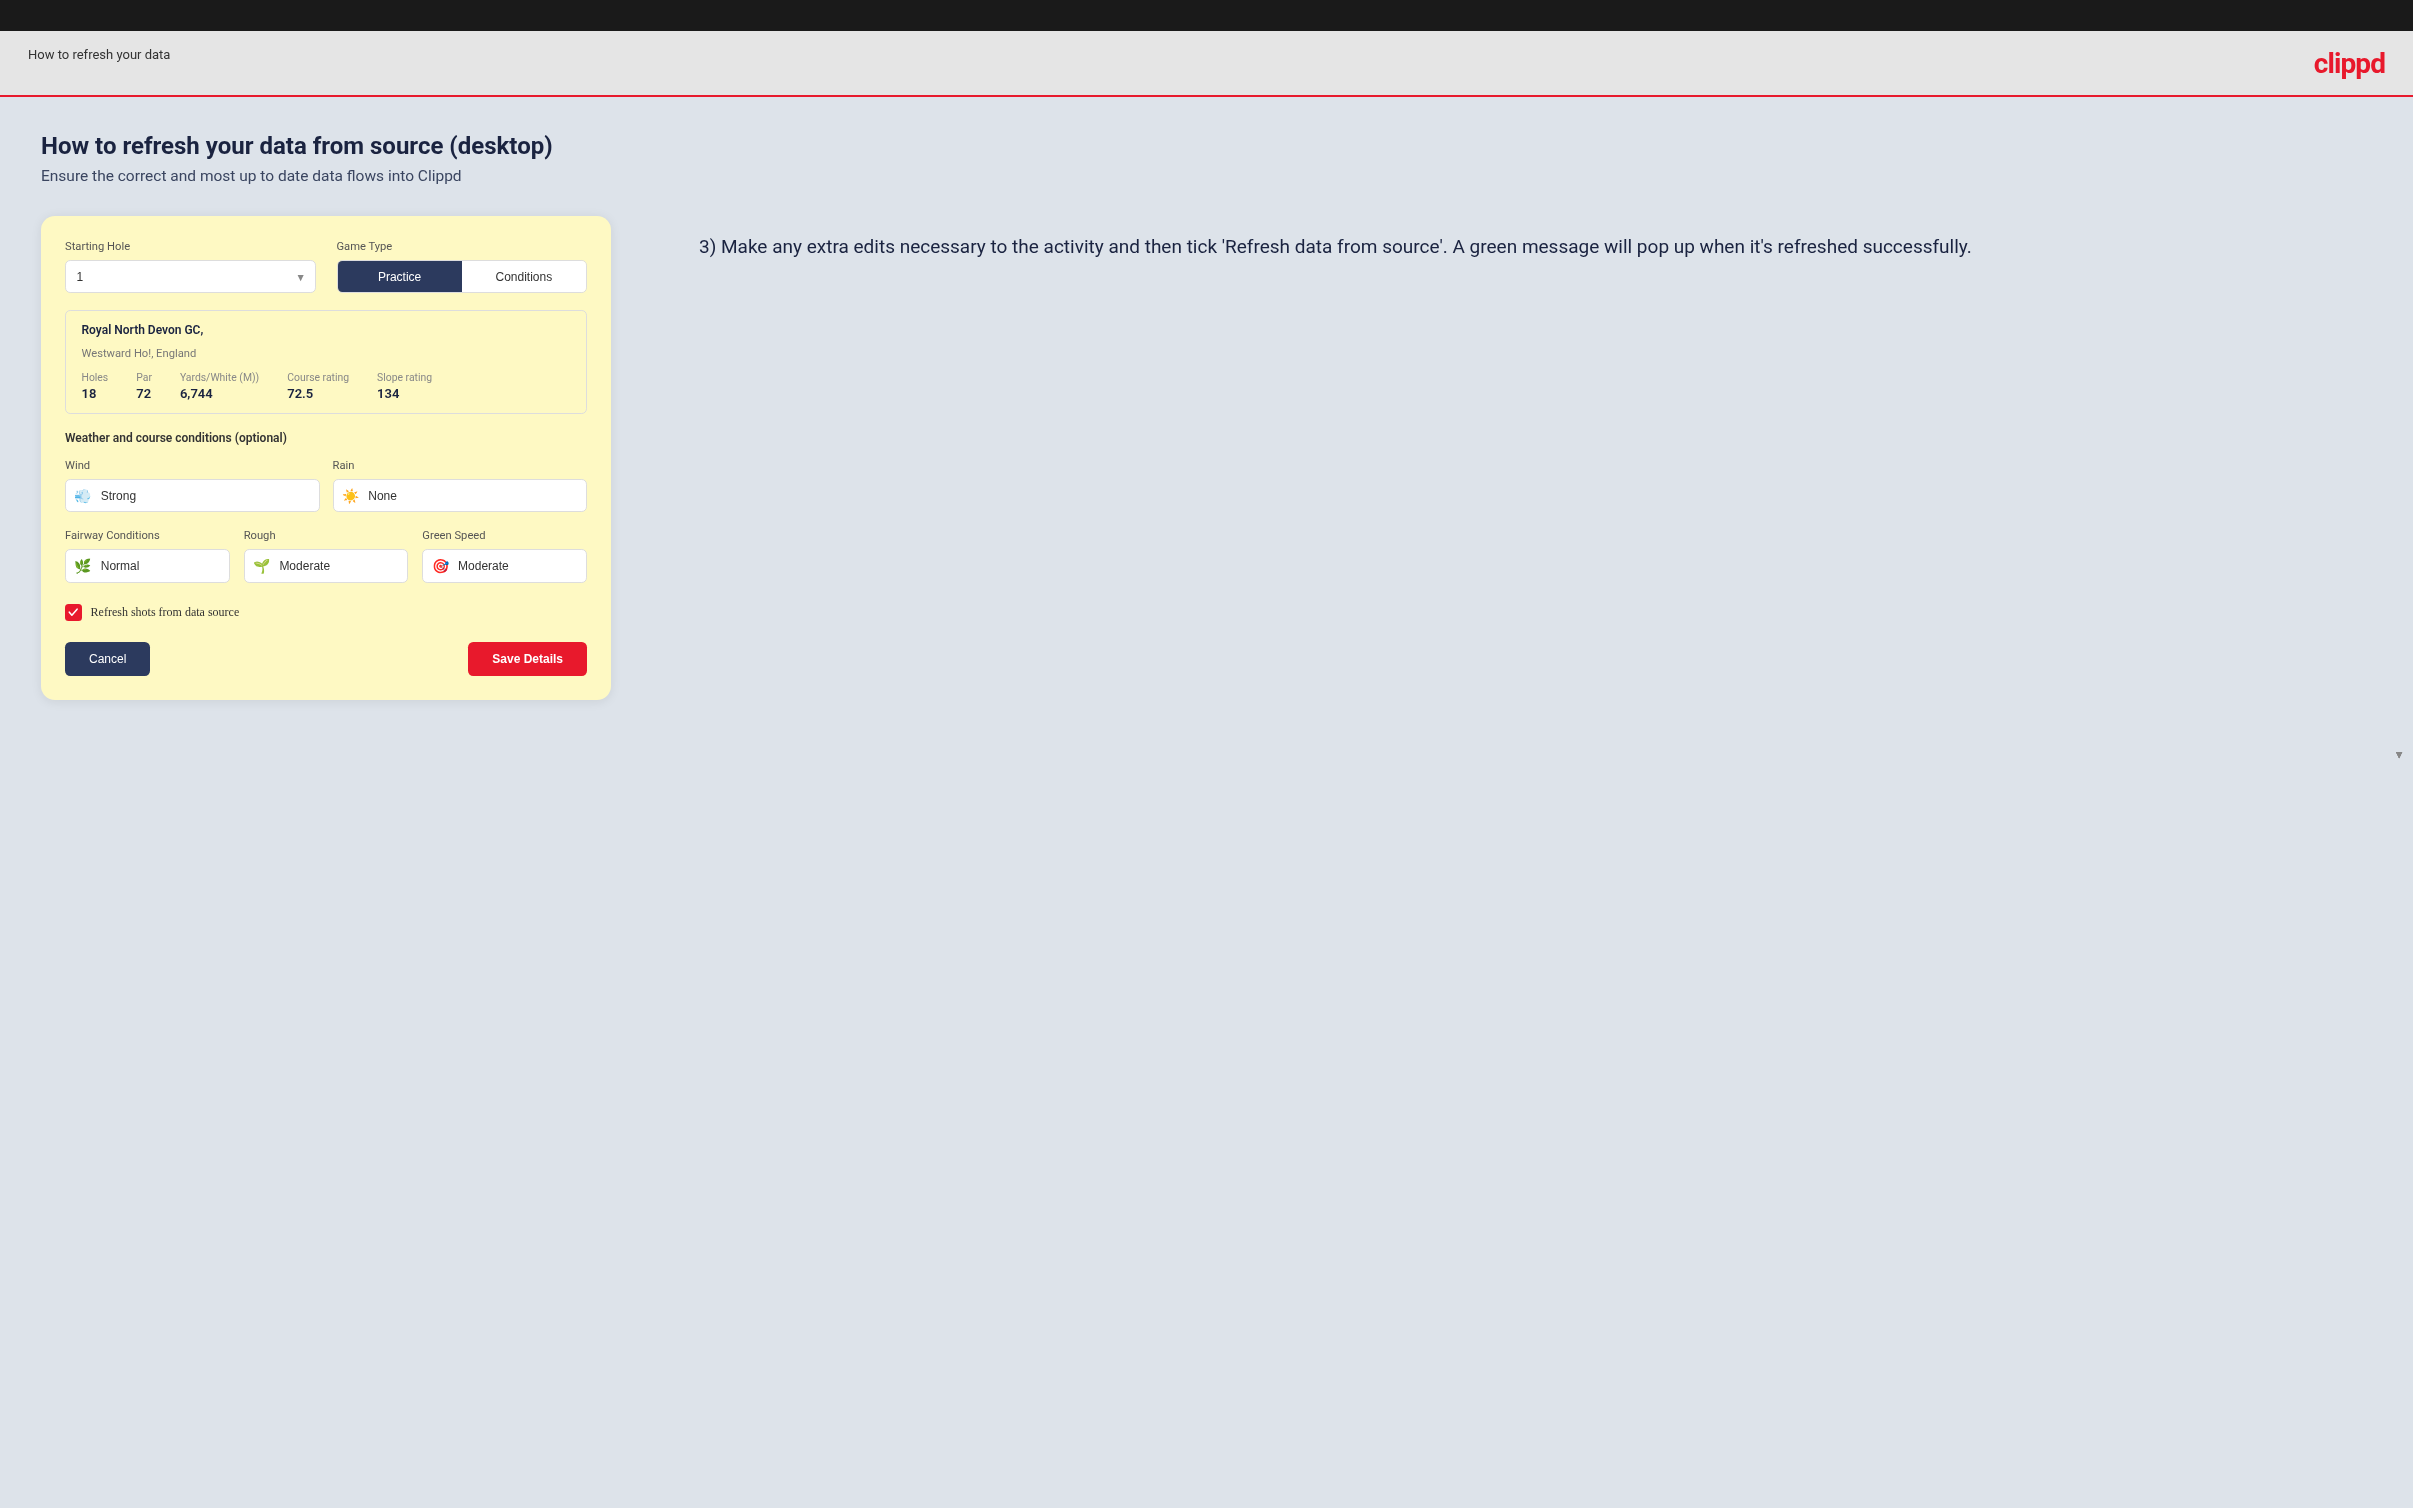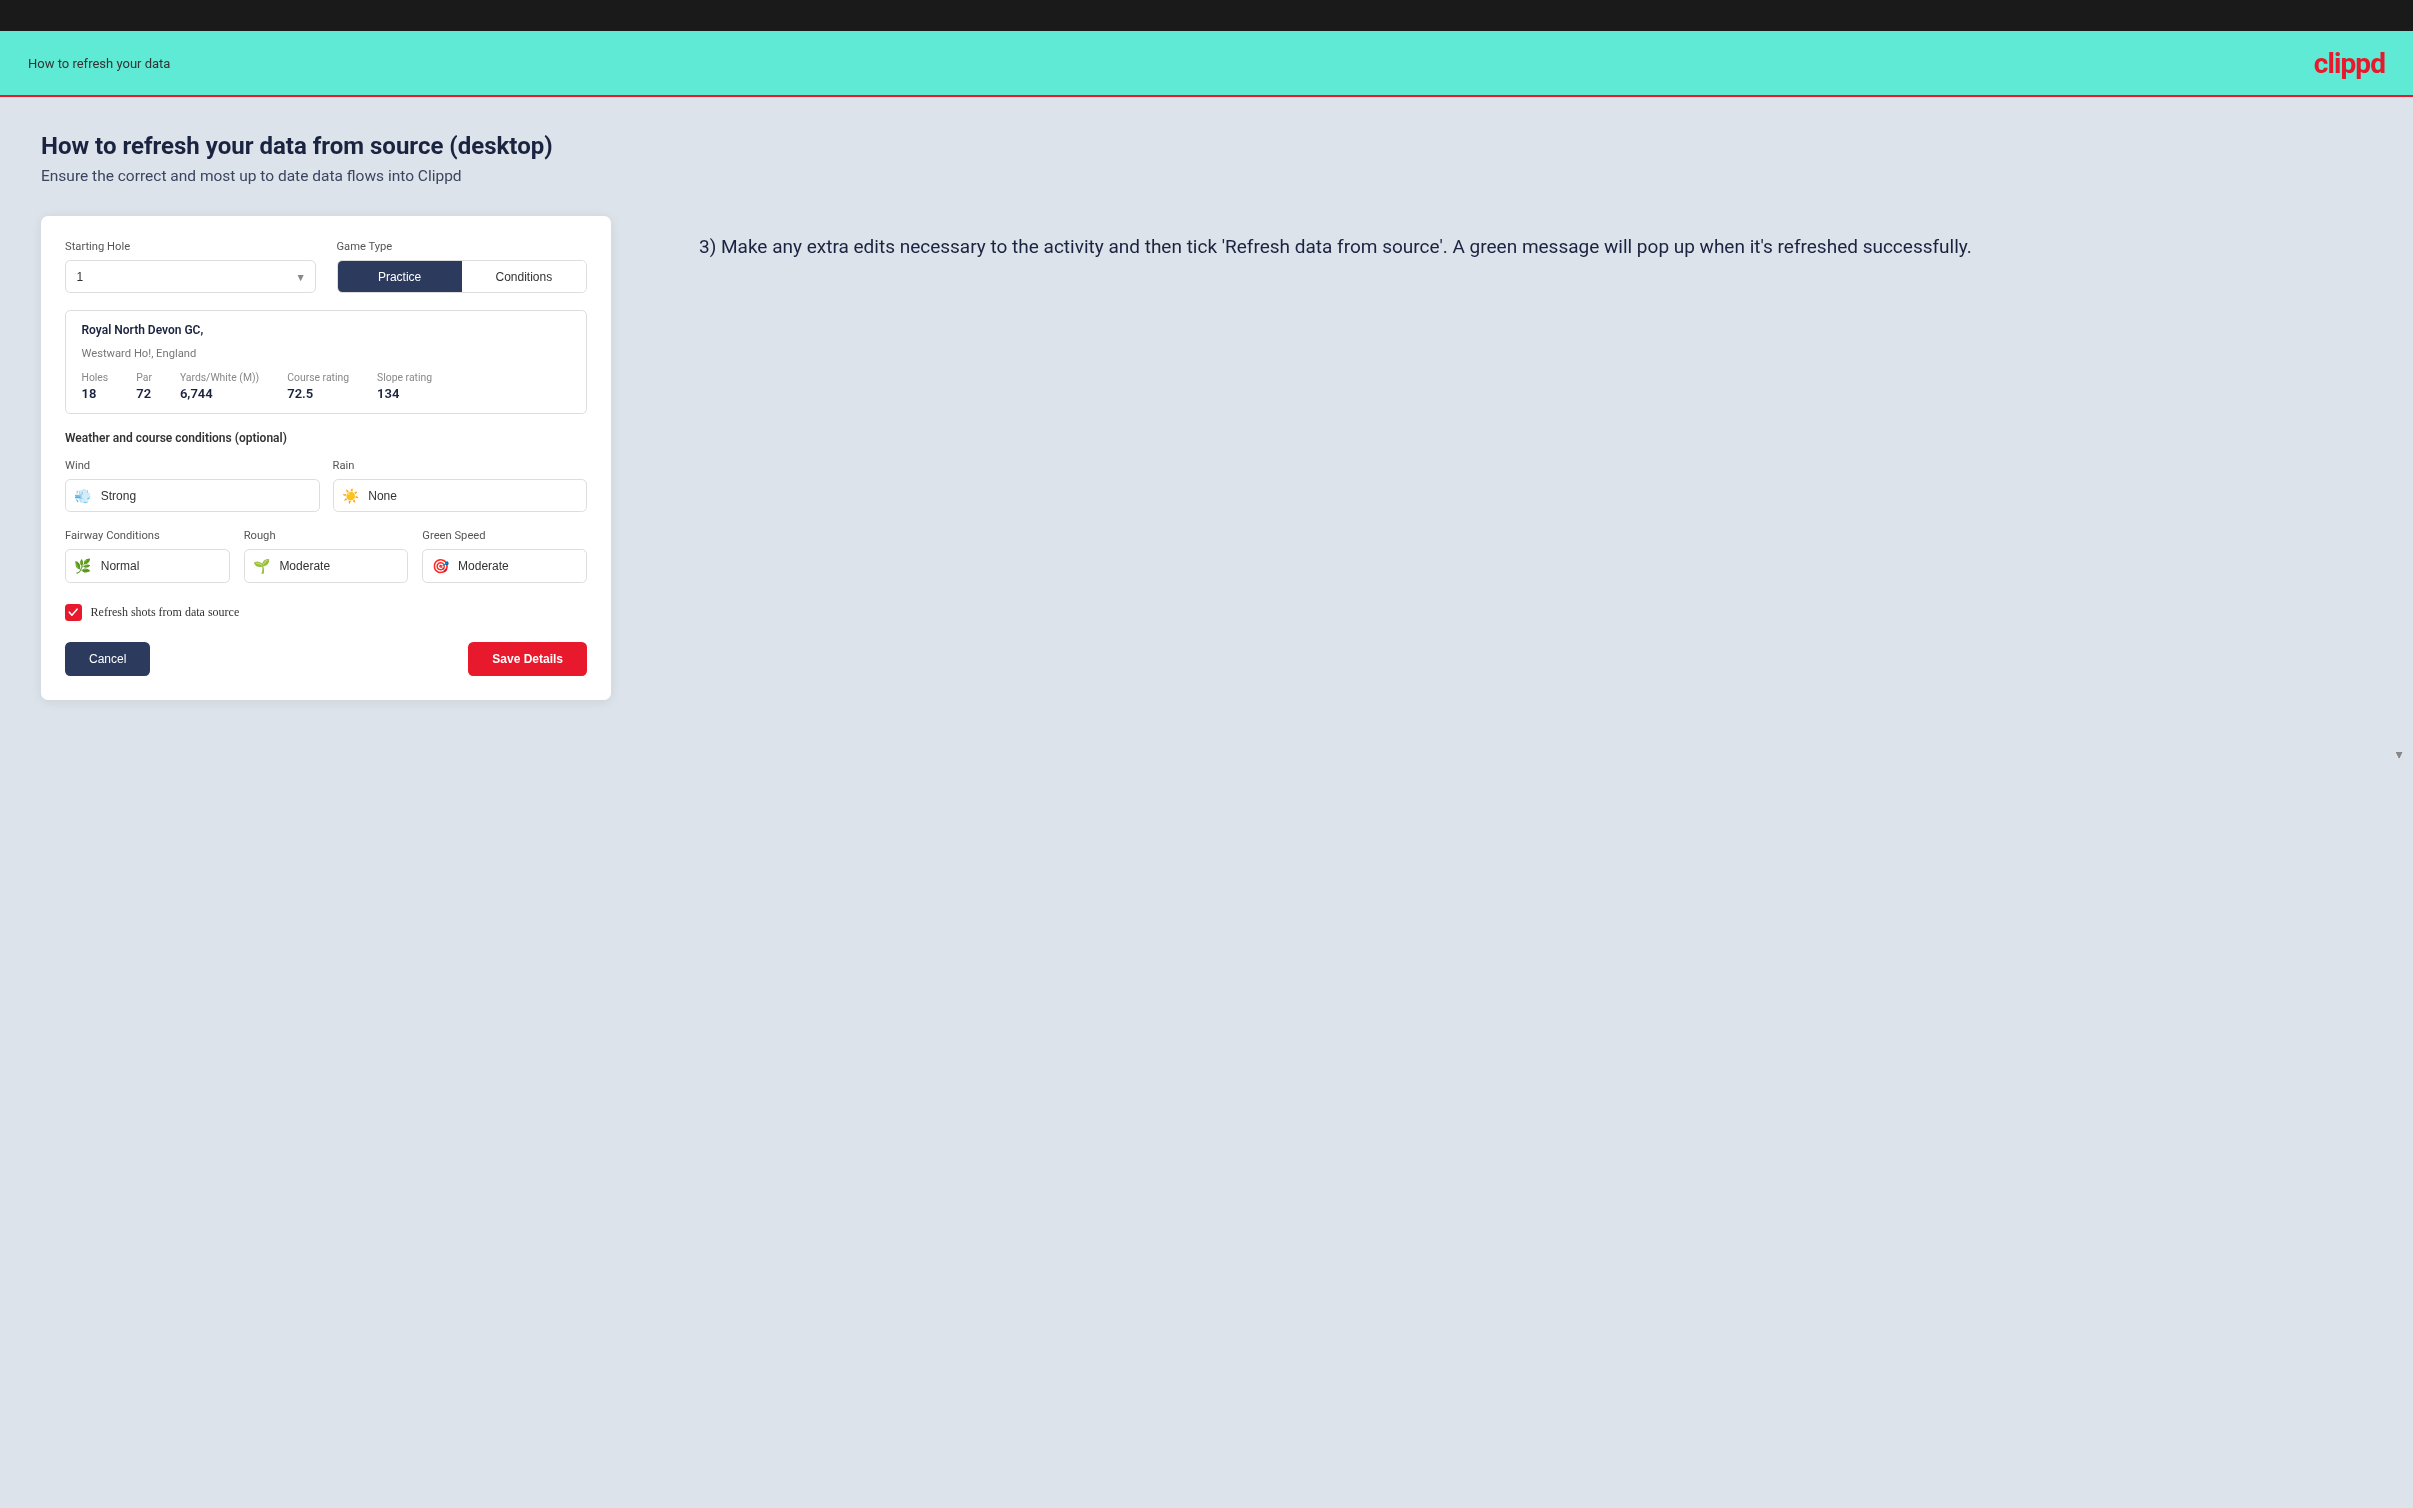--- a/index.html
+++ b/index.html
@@ -6,24 +6,23 @@
     body {
       font-family: -apple-system, BlinkMacSystemFont, 'Segoe UI', Roboto, sans-serif;
       background: #1a1a1a;
       min-height: 100vh;
     }
     .top-bar {
       background: #1a1a1a;
       height: 31px;
     }
     .header {
-      background: #5eead4;
+      background: #e5e5e5;
       padding: 15.5px 28px;
       display: flex;
-      align-items: center;
       justify-content: space-between;
       border-bottom: 2.6px solid #e8192c;
     }
     .header-title {
       font-size: 13px;
       color: #333;
     }
     .logo {
       font-size: 28px;
       font-weight: 700;
@@ -45,22 +44,22 @@
       font-size: 15.5px;
       color: #3a4560;
       margin-bottom: 31px;
     }
     .content-area {
       display: flex;
       gap: 52px;
       align-items: flex-start;
     }
     .form-card {
-      background: #ffffff;
-      border-radius: 7px;
+      background: #fef9c3;
+      border-radius: 14px;
       padding: 24px;
       width: 570px;
       min-width: 570px;
       box-shadow: 0 1.7px 10.4px rgba(0,0,0,0.08);
     }
     .form-row {
       display: flex;
       gap: 21px;
       margin-bottom: 17px;
     }

